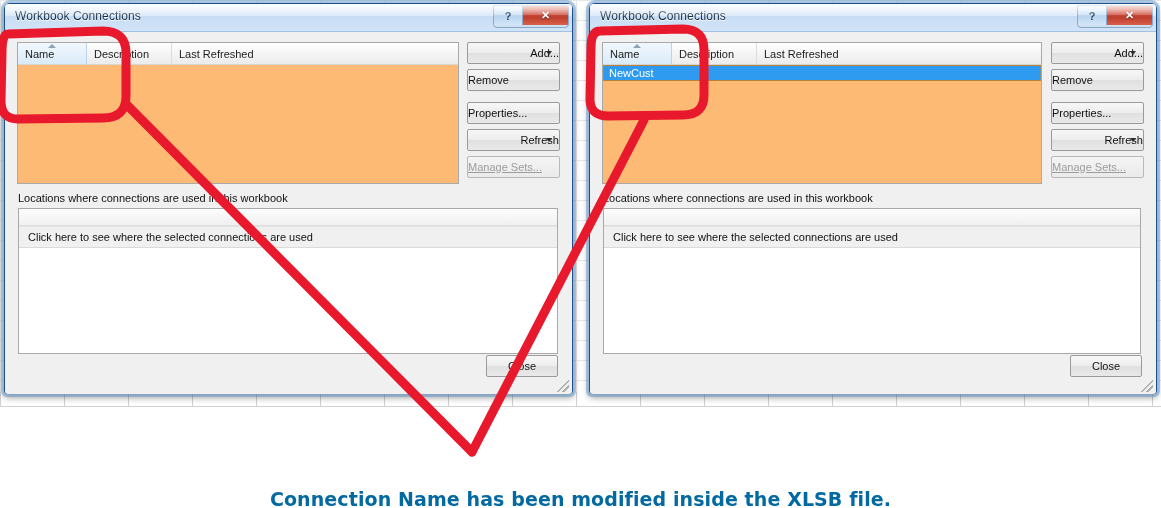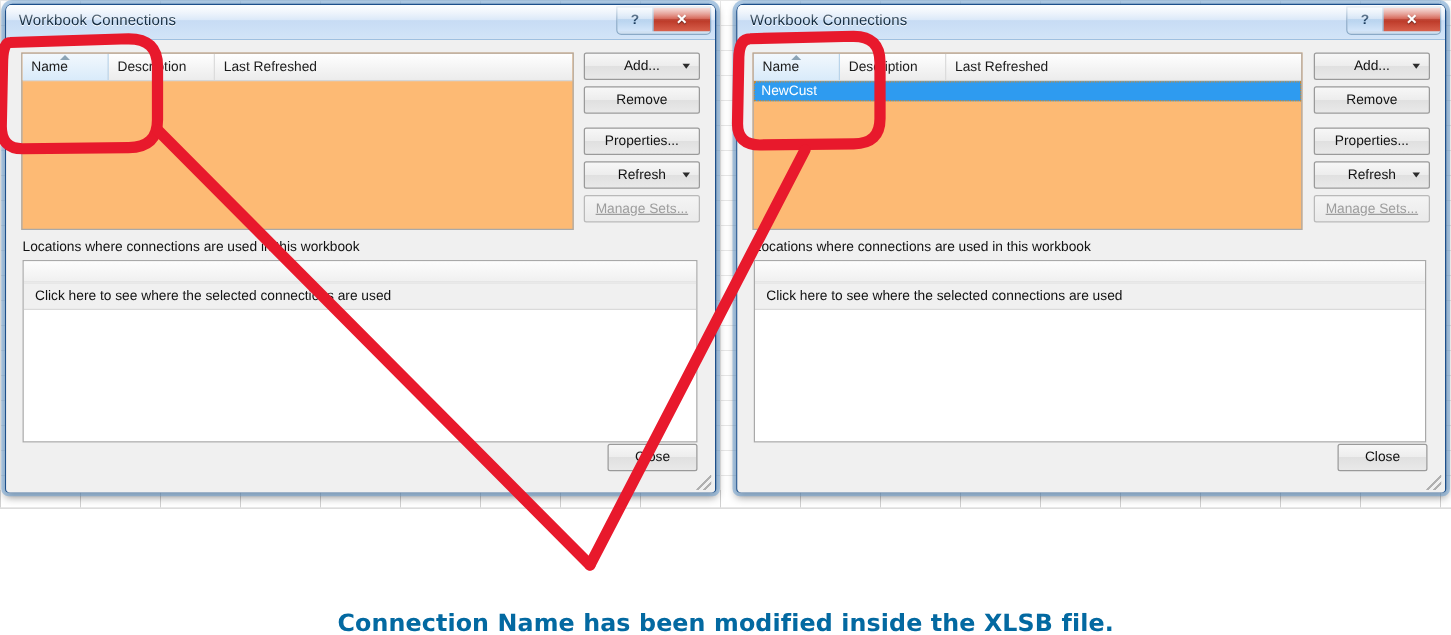--- a/index.html
+++ b/index.html
@@ -175,30 +175,30 @@
     width: 93px;
     display: flex;
     flex-direction: column;
   }
   .btn {
     position: relative;
     height: 22px;
     margin-bottom: 5px;
     display: flex;
     align-items: center;
-    justify-content: center;
+    justify-content: flex-start;
     font-size: 11px;
     color: #111;
     background: linear-gradient(to bottom, #f7f7f7 0%, #ededed 48%, #e0e0e0 50%, #e9e9e9 100%);
     border: 1px solid #9a9a9a;
     border-radius: 2px;
     box-sizing: border-box;
     cursor: default;
   }
-  .btn.split { justify-content: center; }
+  .btn.split { justify-content: flex-end; }
   .btn.disabled { color: #9d9d9d; background: linear-gradient(to bottom,#f4f4f4,#eaeaea); border-color: #b9b9b9; text-decoration: underline; }
   .btn .caret {
     position: absolute;
     right: 7px; top: 50%;
     margin-top: -2px;
     width: 0; height: 0;
     border-left: 3.5px solid transparent;
     border-right: 3.5px solid transparent;
     border-top: 4px solid #2b2b2b;
   }

